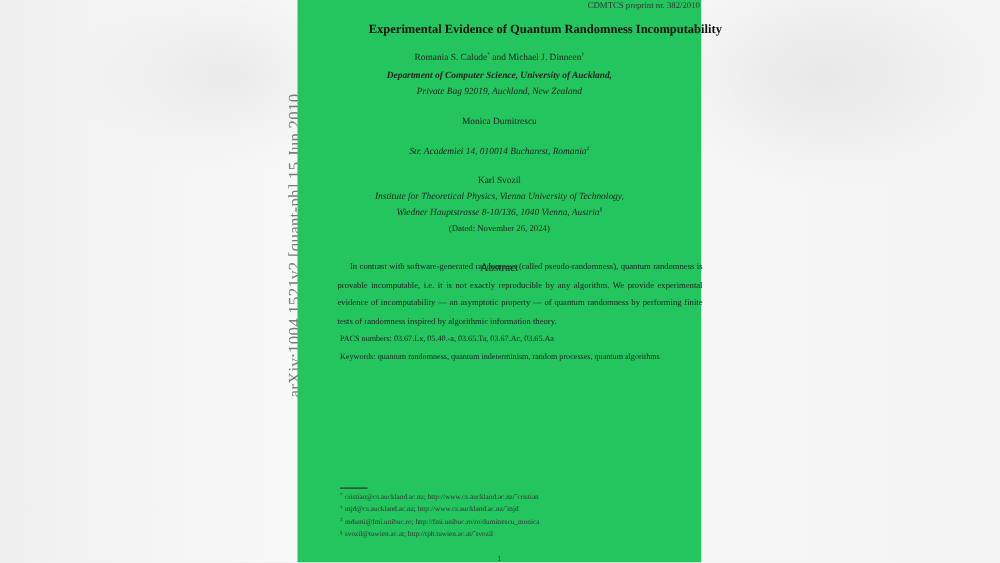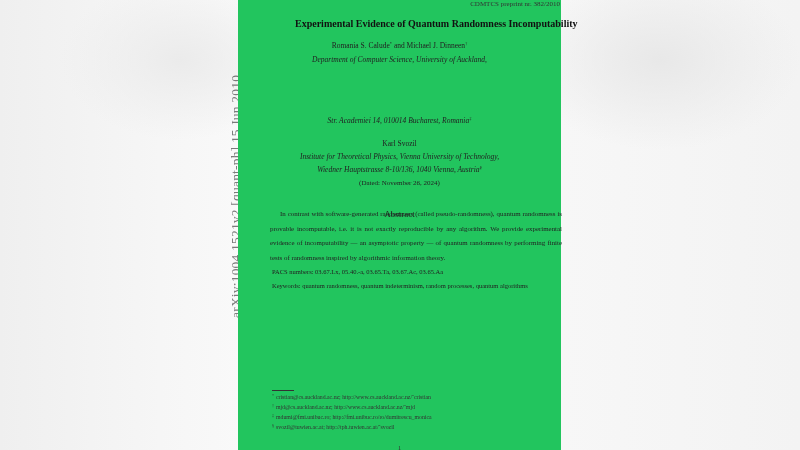--- a/index.html
+++ b/index.html
@@ -58,22 +58,24 @@
 <div class="arxiv-stamp">arXiv:1004.1521v2  [quant-ph]  15 Jun 2010</div>
 
 <div class="page">
   <div class="preprint">CDMTCS preprint nr. 382/2010</div>
 
   <div class="title">Experimental Evidence of Quantum Randomness Incomputability</div>
 
   <div class="center author" style="top:41px;">
     <span>Romania S. Calude</span><sup class="m">*</sup><span> and Michael J. Dinneen</span><sup class="m">†</sup>
   </div>
-  <div class="center affil" style="top:55px;">Department of Computer Science, University of Auckland,</div>
+  <div class="center affil" style="top:55px;font-weight:bold;">Department of Computer Science, University of Auckland,</div>
+  <div class="center affil" style="top:68px;">Private Bag 92019, Auckland, New Zealand</div>
 
+  <div class="center author" style="top:92px;">Monica Dumitrescu</div>
   <div class="center affil" style="top:116px;">
     <span>Str.  Academiei 14, 010014 Bucharest, Romania</span><sup class="m">‡</sup>
   </div>
 
   <div class="center author" style="top:139px;">Karl Svozil</div>
   <div class="center affil" style="top:152px;">Institute for Theoretical Physics, Vienna University of Technology,</div>
   <div class="center affil" style="top:165px;">
     <span>Wiedner Hauptstrasse 8-10/136, 1040 Vienna, Austria</span><sup class="m">§</sup>
   </div>
 

